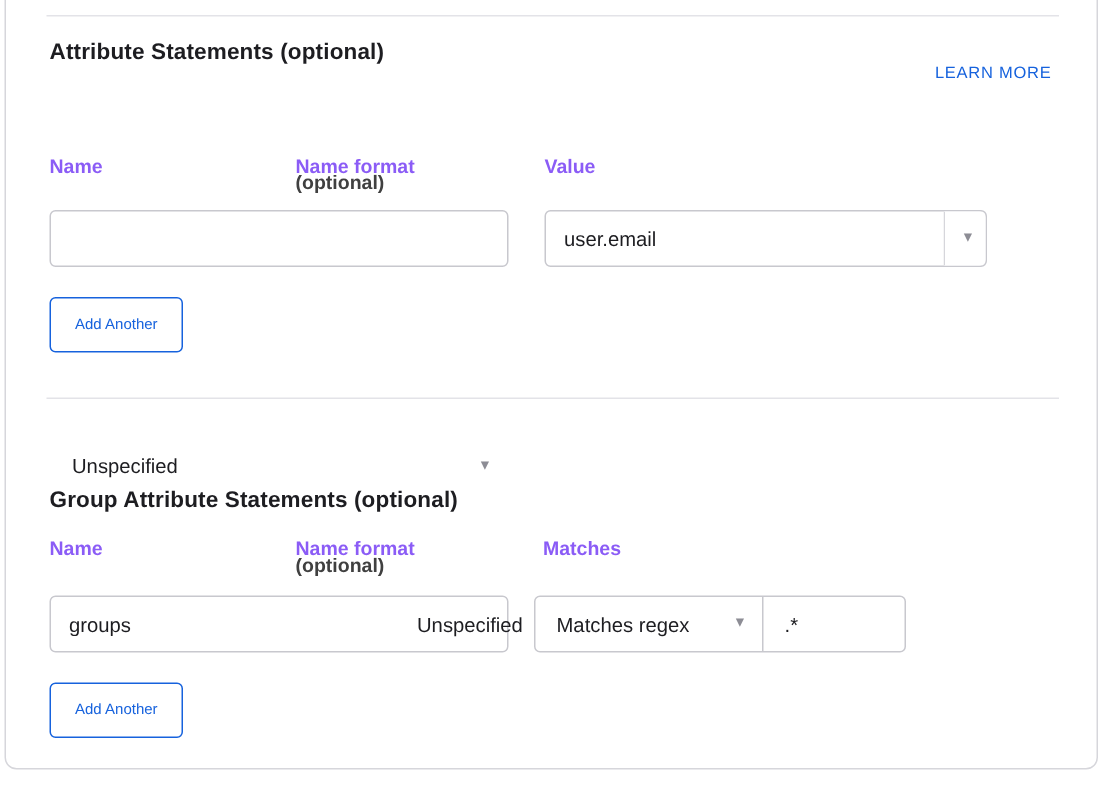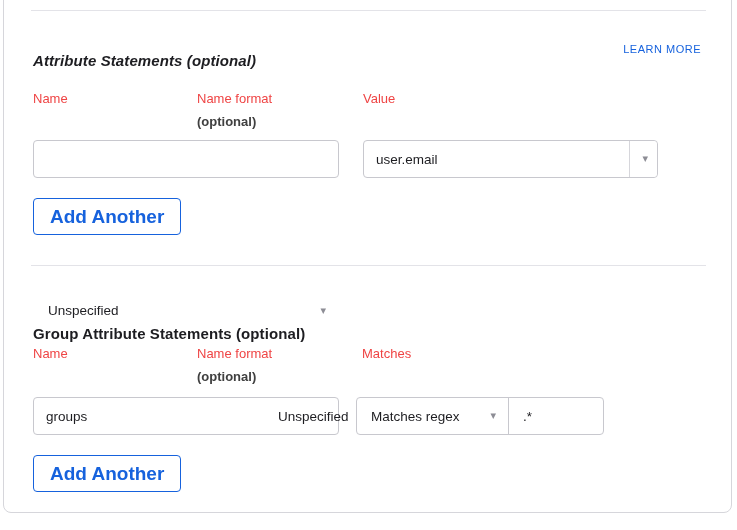--- a/index.html
+++ b/index.html
@@ -47,22 +47,23 @@
     font-size: 11px;
     font-weight: 400;
     letter-spacing: 0.5px;
     color: #1662dd;
     text-decoration: none;
     cursor: pointer;
   }
   .col-label {
     position: absolute;
     font-size: 13px;
-    font-weight: 400;
-    color: #ef4444;
+    font-weight: 700;
+    color: #8b5cf6;
+    margin-top: 12px;
   }
   .col-sub {
     position: absolute;
     font-size: 13px;
     font-weight: 700;
     color: #404040;
   }
   .field-group {
     position: absolute;
     height: 38px;
@@ -118,36 +119,36 @@
   .add-btn {
     position: absolute;
     left: 33px;
     height: 37px;
     padding: 0 16px;
     background: #ffffff;
     border: 1px solid #1662dd;
     border-radius: 4px;
     color: #1662dd;
     font-family: "Liberation Sans", "DejaVu Sans", sans-serif;
-    font-size: 19px;
-    font-weight: 700;
+    font-size: 10px;
+    font-weight: 400;
     cursor: pointer;
   }
   .flex-fill { flex: 1; display: flex; }
 </style>
 </head>
 <body>
 
 <div class="screen">
 
   <div class="card"></div>
 
   <div class="divider" style="top:10px;"></div>
 
-  <div class="section-title" style="top:52px;font-style:italic;">Attribute Statements (optional)</div>
+  <div class="section-title" style="top:26px;">Attribute Statements (optional)</div>
 
   <a class="learn-more">LEARN MORE</a>
 
   <div class="col-label" style="left:33px; top:91px;">Name</div>
   <div class="col-label" style="left:197px; top:91px;">Name format</div>
   <div class="col-sub" style="left:197px; top:114px;">(optional)</div>
   <div class="col-label" style="left:363px; top:91px;">Value</div>
 
   <div class="field-group" style="left:33px; top:140px; width:306px;flex-direction:column;">
     <div class="flex-fill" style="flex:0 0 162px;">

